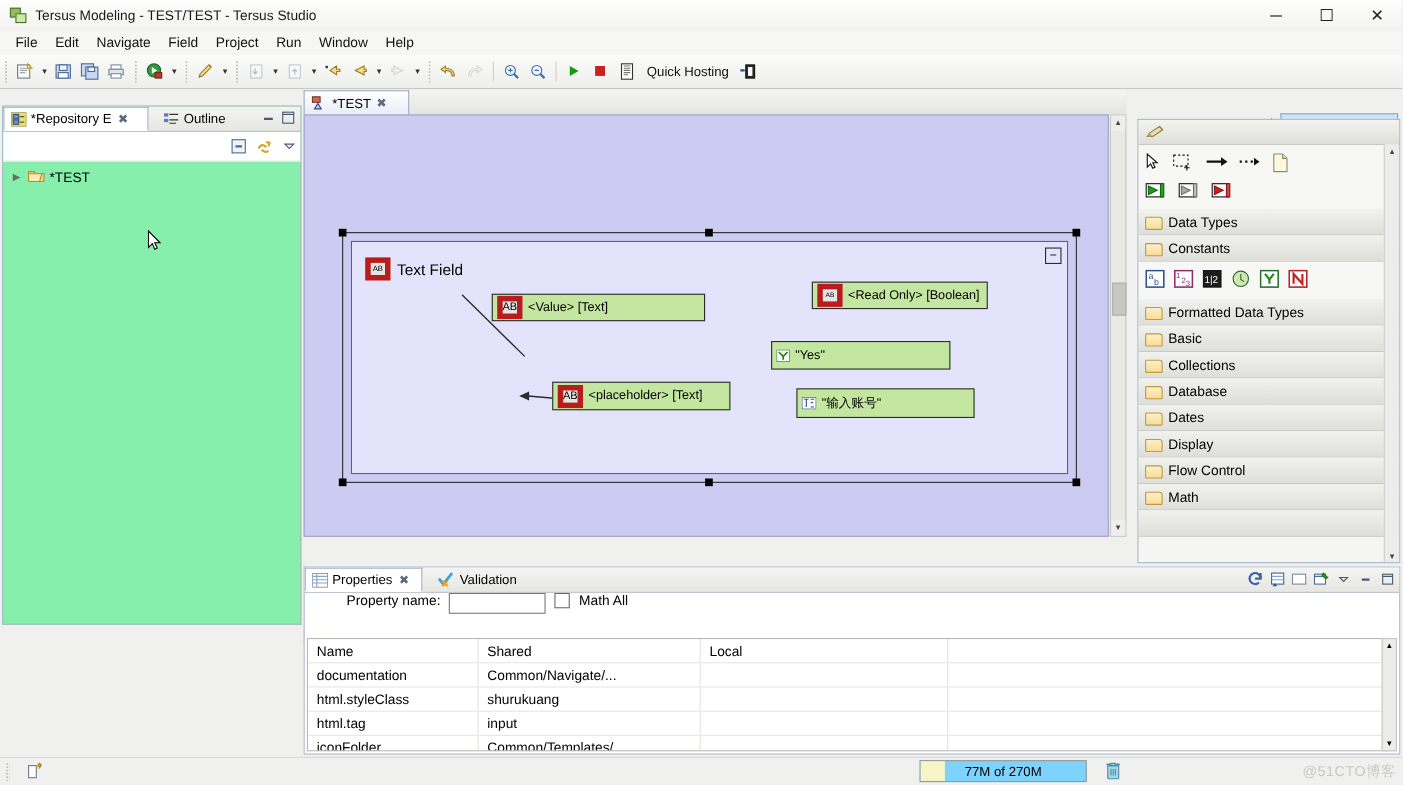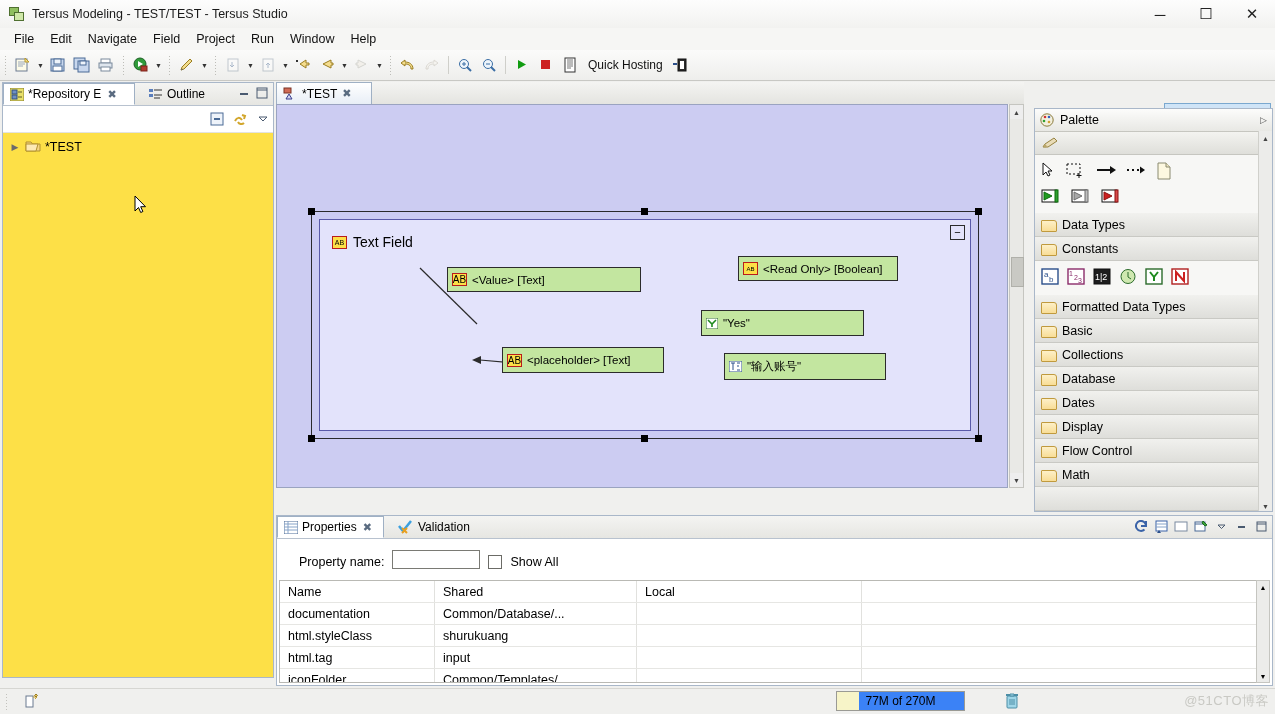--- a/index.html
+++ b/index.html
@@ -41,21 +41,21 @@
   .vsep{width:1px;height:18px;background:#cfcfca;margin:0 4px;}
   .qh{font-size:12px;margin-left:6px;color:#111;}
 
   
   .persp{position:absolute;right:4px;top:52px;height:26px;display:flex;align-items:center;}
   .persp-open{width:22px;height:22px;display:flex;align-items:center;justify-content:center;}
   .persp-btn{display:flex;align-items:center;gap:4px;height:22px;padding:0 8px 0 4px;
     background:#cfe4f7;border:1px solid #7aa8cf;font-size:12px;color:#111;}
 
   
-  .leftview{position:absolute;left:2px;top:82px;width:272px;height:596px;background:#fde047;
+  .leftview{position:absolute;left:2px;top:96px;width:272px;height:472px;background:#86efac;
     border:1px solid #a9b7c9;box-sizing:border-box;}
   .tabrow{position:relative;height:22px;background:linear-gradient(to bottom,#f4f4f2,#e6e6e2);
     border-bottom:1px solid #b8c2cf;}
   .vtab{position:absolute;top:0;height:22px;display:flex;align-items:center;gap:4px;
     padding:0 6px;font-size:12px;box-sizing:border-box;}
   .vtab.active{background:#fff;border-top:1px solid #9fb0c4;border-left:1px solid #9fb0c4;
     border-right:1px solid #9fb0c4;border-bottom:1px solid #fff;}
   .vtab .x{font-size:11px;color:#5a6b80;margin-left:2px;}
   .view-toolrow{position:relative;height:26px;background:#fff;border-bottom:1px solid #e3e3e0;}
   .vt-btn{position:absolute;top:4px;width:18px;height:18px;display:flex;align-items:center;justify-content:center;}
@@ -83,21 +83,21 @@
   
   .selbox{position:absolute;left:34px;top:106px;width:668px;height:228px;}
   .selbox .frame{position:absolute;left:0;top:0;width:100%;height:100%;border:1px solid #2b2b2b;box-sizing:border-box;}
   .handle{position:absolute;width:7px;height:7px;background:#000;}
   .innerbox{position:absolute;left:8px;top:8px;width:652px;height:212px;
     background:#e3e3fb;border:1px solid #5a5aa8;box-sizing:border-box;}
   .collapse{position:absolute;right:5px;top:5px;width:13px;height:13px;border:1px solid #2b2b2b;
     background:#e3e3fb;display:flex;align-items:center;justify-content:center;font-size:11px;line-height:1;}
   .node-title{position:absolute;left:12px;top:14px;display:flex;align-items:center;gap:6px;}
   .node-title .lbl{font-size:14px;color:#000;}
-  .abico{width:13px;height:11px;border:1px solid #b91c1c;background:#fde047;font-size:7px;
+  .abico{width:13px;height:11px;border:5px solid #b91c1c;background:#e5e5e5;font-size:7px;
     display:flex;align-items:center;justify-content:center;font-family:"Liberation Sans",sans-serif;}
   .gnode{position:absolute;background:#c3e6a0;border:1px solid #2b2b2b;box-sizing:border-box;
     display:flex;align-items:center;gap:5px;padding-left:4px;font-size:11.5px;color:#000;}
   .ab-sub{font-size:10px;}
 
   
   .palette{position:absolute;left:1034px;top:108px;width:239px;height:404px;
     background:#f5f5f3;border:1px solid #a9b7c9;box-sizing:border-box;overflow:hidden;}
   .pal-head{height:22px;background:linear-gradient(to bottom,#fcfcfb,#e8e8e4);
     border-bottom:1px solid #c6c6c0;display:flex;align-items:center;gap:5px;padding:0 5px;font-size:12.5px;}
@@ -114,38 +114,38 @@
   .folder2 b{position:absolute;left:0;top:1px;width:14px;height:10px;border:1px solid #c09a3e;
     background:linear-gradient(to bottom,#fdf0c8,#f8dd96);border-radius:1px 3px 1px 1px;display:block;}
 
   
   .props{position:absolute;left:276px;top:515px;width:997px;height:171px;
     background:#fff;border:1px solid #a9b7c9;box-sizing:border-box;}
   .ptabrow{position:relative;height:22px;background:linear-gradient(to bottom,#f4f4f2,#e6e6e2);
     border-bottom:1px solid #b8c2cf;}
   .ptools{position:absolute;right:2px;top:2px;display:flex;align-items:center;gap:3px;}
   .pbtn{width:17px;height:17px;display:flex;align-items:center;justify-content:center;}
-  .prow-filter{height:30px;display:flex;align-items:flex-end;gap:8px;padding-left:22px;font-size:12.5px;}
+  .prow-filter{height:30px;display:flex;align-items:flex-start;gap:8px;padding-left:0;font-size:12.5px;margin-left:38px;}
   .pinput{width:88px;height:19px;border:1px solid #7a7a74;background:#fff;box-sizing:border-box;}
   .chk{width:12px;height:12px;border:1px solid #6b6b66;background:#fff;display:inline-block;}
   .ptable{position:absolute;left:2px;top:64px;width:983px;height:103px;border:1px solid #b9b9b4;
     box-sizing:border-box;overflow:hidden;background:#fff;}
   .ptr{display:flex;height:21px;border-bottom:1px solid #e6e6e3;font-size:12.5px;}
   .ptd{padding-left:8px;box-sizing:border-box;border-right:1px solid #e1e1de;height:21px;
     display:flex;align-items:center;overflow:hidden;white-space:nowrap;}
   .c0{width:155px;}.c1{width:202px;}.c2{width:225px;}.c3{width:398px;border-right:none;}
   .ptable-scroll{position:absolute;right:2px;top:64px;width:14px;height:103px;background:#ececea;border:1px solid #c5c5c0;box-sizing:border-box;}
 
   
   .status{position:absolute;left:0;top:688px;width:1275px;height:26px;
     background:#f0f0ee;border-top:1px solid #d6d6d2;display:flex;align-items:center;}
   .st-grip{width:4px;height:18px;margin:0 5px;
     background-image:radial-gradient(#c2c2bd 1px,transparent 1px);background-size:3px 3px;}
-  .heap{position:absolute;left:836px;top:691px;width:129px;height:20px;
-    border:1px solid #9a9a94;background:#3b82f6;box-sizing:border-box;display:flex;align-items:center;}
+  .heap{position:absolute;left:836px;top:691px;width:152px;height:20px;
+    border:1px solid #9a9a94;background:#7dd3fc;box-sizing:border-box;display:flex;align-items:center;}
   .heap-fill{position:absolute;left:0;top:0;width:22px;height:18px;background:#f7f4c8;}
   .heap-txt{position:relative;width:100%;text-align:center;font-size:12px;}
   .trash{position:absolute;left:1004px;top:692px;width:16px;height:18px;}
   .wm{position:absolute;right:6px;top:692px;font-size:13px;color:#c9c9c4;letter-spacing:.5px;}
 </style>
 </head>
 <body>
 
 <div class="app">
 
@@ -482,31 +482,20 @@
     </div>
 
     <div class="hscroll">
       <div class="hsc-left">◀</div>
       <div class="hsc-thumb"></div>
       <div class="hsc-right">▶</div>
     </div>
   </div>
 
   <div class="palette">
-    <div class="pal-head">
-      <svg width="15" height="14" viewBox="0 0 15 14">
-          <circle cx="7" cy="7" r="6.2" fill="#f3f0df" stroke="#8a7a3a"></circle>
-          <circle cx="5" cy="4" r="1.3" fill="#d03030"></circle>
-          <circle cx="9" cy="4" r="1.3" fill="#3060c0"></circle>
-          <circle cx="4" cy="8" r="1.3" fill="#30a030"></circle>
-          <circle cx="9" cy="9" r="1.3" fill="#d0a030"></circle>
-        </svg>
-      <span>Palette</span>
-      <span class="tri">▷</span>
-    </div>
 
     <div class="pal-drawer">
       <svg width="20" height="14" viewBox="0 0 20 14">
           <path d="M2 11l2-3 9-6 3 3-9 6z" fill="#e9dcb8" stroke="#96823f"></path>
           <path d="M13 2l3 3" stroke="#96823f"></path>
           <circle cx="4" cy="10" r="1.6" fill="#b9a66a"></circle>
         </svg>
     </div>
 
     <div class="pal-tools">
@@ -741,33 +730,33 @@
               <path d="M2 4h9" stroke="#4a5a70"></path>
             </svg>
         </div>
       </div>
     </div>
 
     <div class="prow-filter">
       <span>Property name:</span>
       <input class="pinput" type="text" value="" placeholder="" style="">
       <span class="chk"></span>
-      <span>Show All</span>
+      <span>Math All</span>
     </div>
 
     <div class="ptable">
       <div class="ptr">
         <div class="ptd c0">Name</div>
         <div class="ptd c1">Shared</div>
         <div class="ptd c2">Local</div>
         <div class="ptd c3"></div>
       </div>
       <div class="ptr">
         <div class="ptd c0">documentation</div>
-        <div class="ptd c1">Common/Database/...</div>
+        <div class="ptd c1">Common/Navigate/...</div>
         <div class="ptd c2"></div>
         <div class="ptd c3"></div>
       </div>
       <div class="ptr">
         <div class="ptd c0">html.styleClass</div>
         <div class="ptd c1">shurukuang</div>
         <div class="ptd c2"></div>
         <div class="ptd c3"></div>
       </div>
       <div class="ptr">

